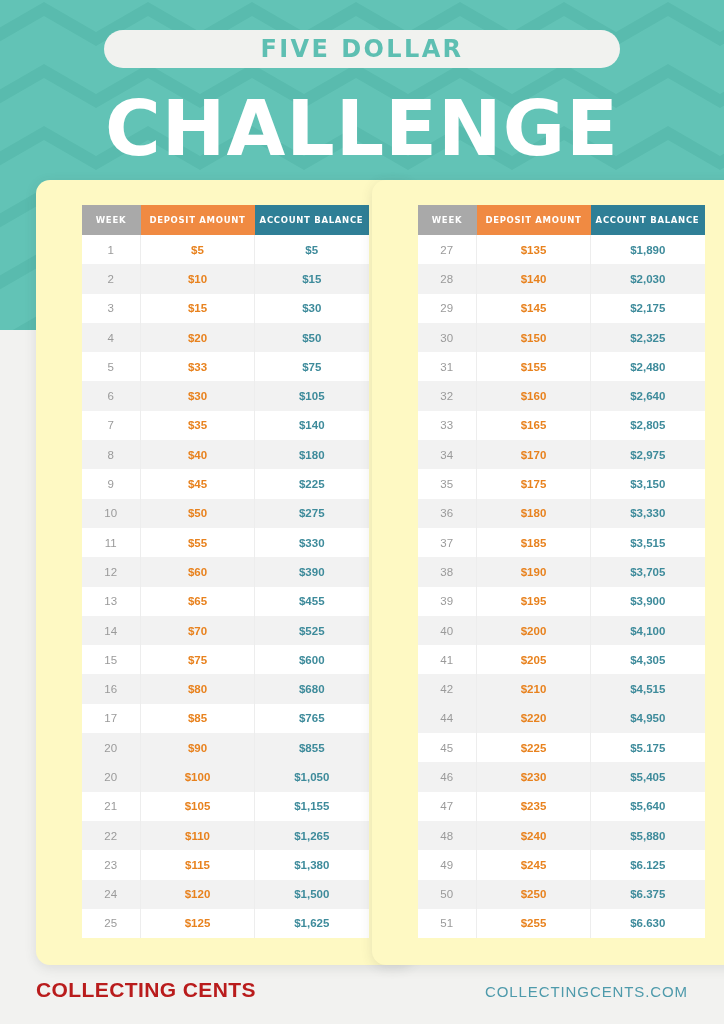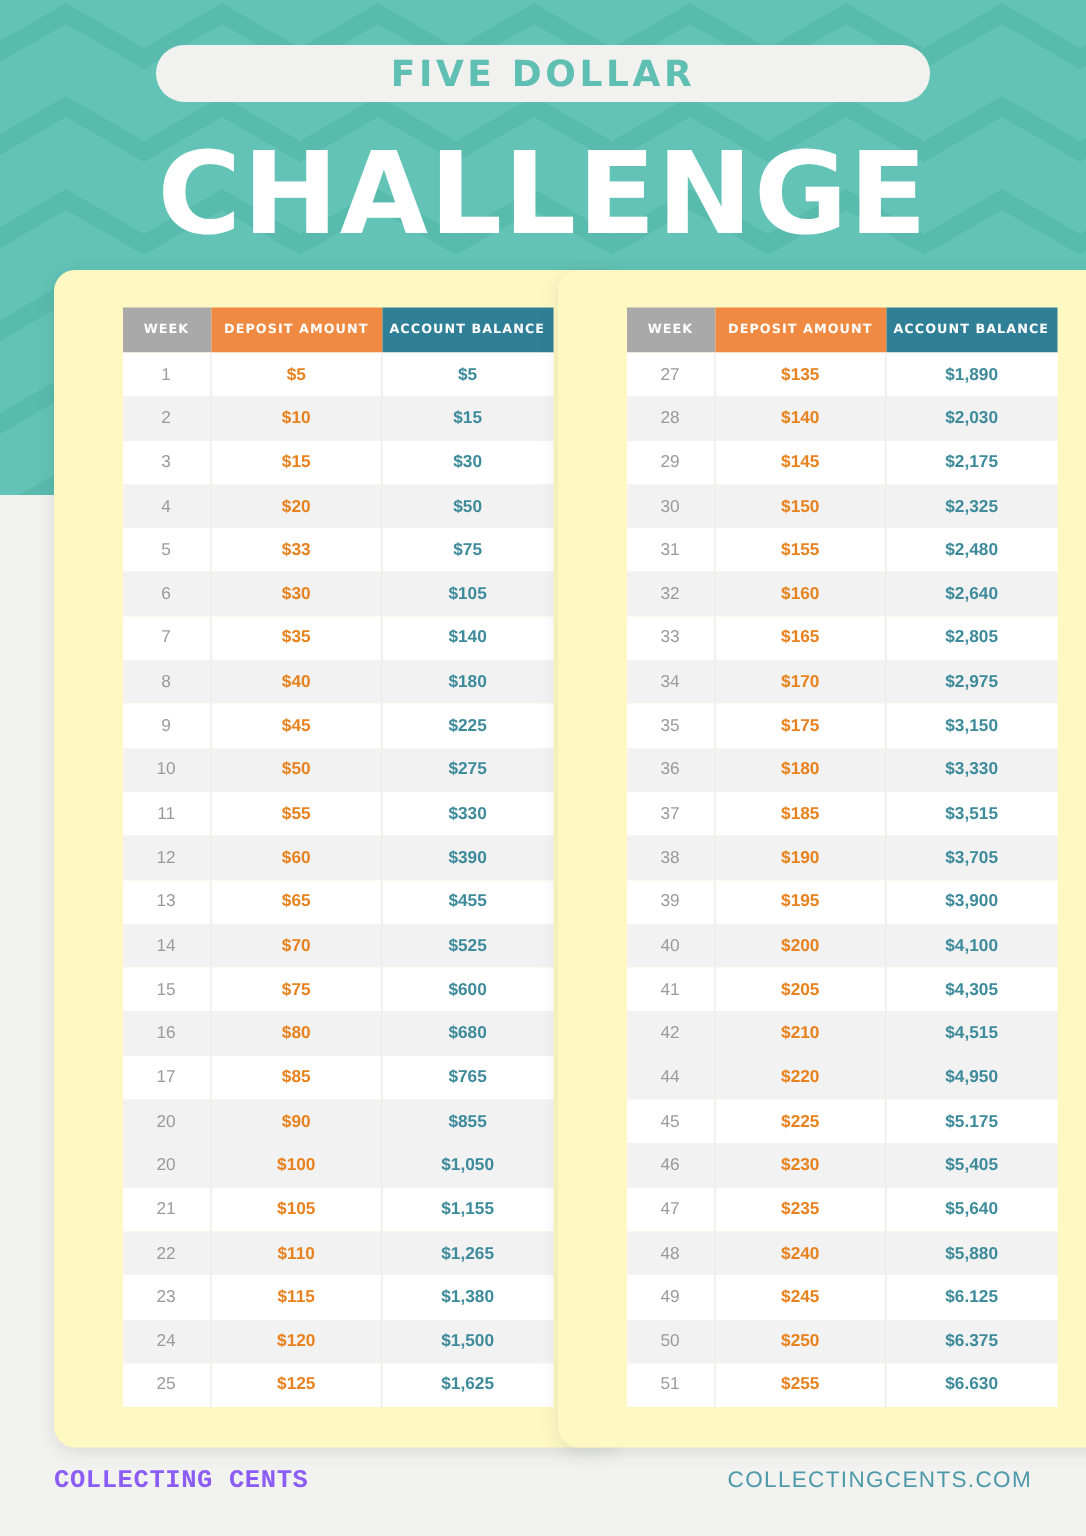--- a/index.html
+++ b/index.html
@@ -137,25 +137,25 @@
   #footer {
     position: absolute;
     left: 36px;
     top: 978px;
     width: 652px;
     display: flex;
     justify-content: space-between;
     align-items: baseline;
   }
   #brand-name {
-    color: #8b5cf6;
-    font-size: 17px;
+    color: #b91c1c;
+    font-size: 21px;
     font-weight: bold;
     letter-spacing: 0.4px;
-    font-family: Liberation Mono, monospace;
+    font-family: Liberation Sans, sans-serif;
   }
   #brand-url {
     color: #4E9AAB;
     font-size: 15px;
     letter-spacing: 0.9px;
     font-family: "Liberation Sans", sans-serif;
     text-align: center;
   }
 </style>
 </head>

